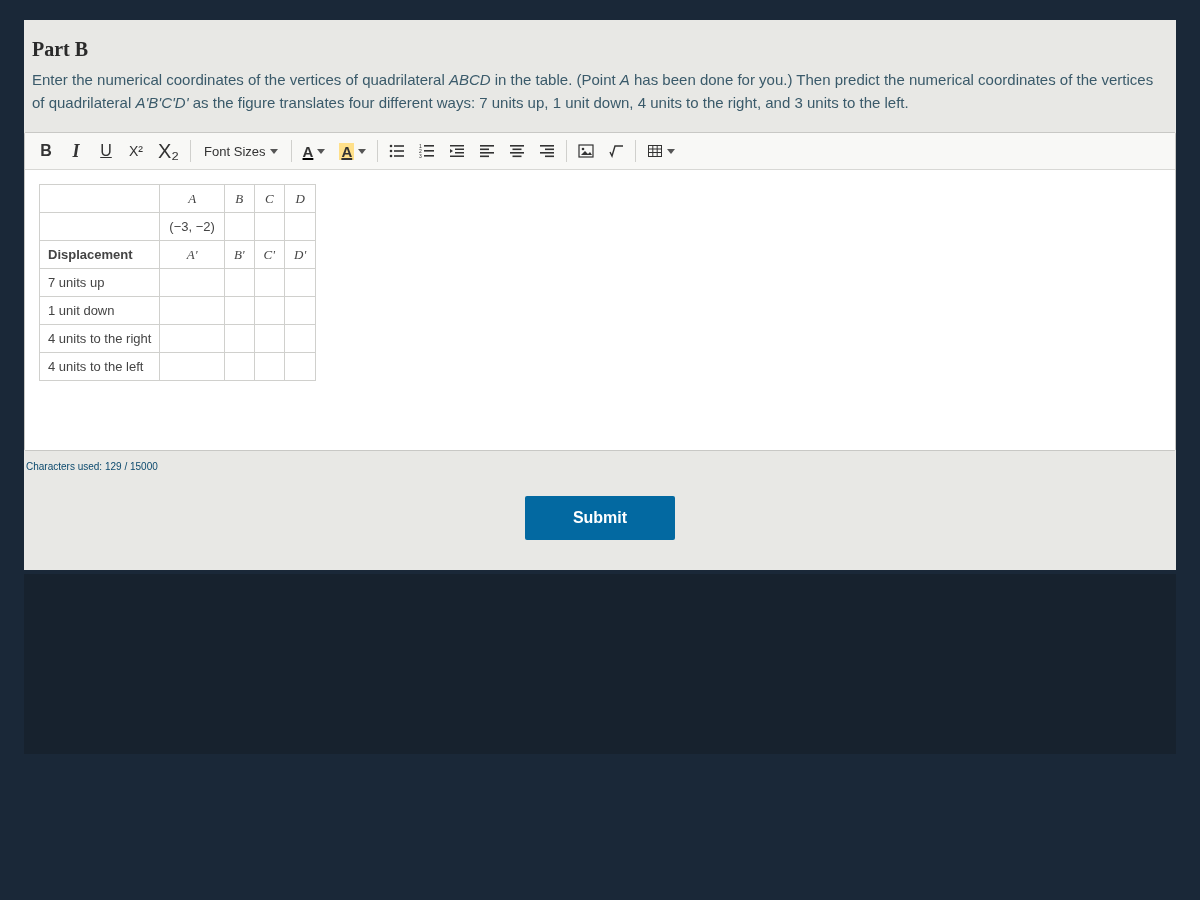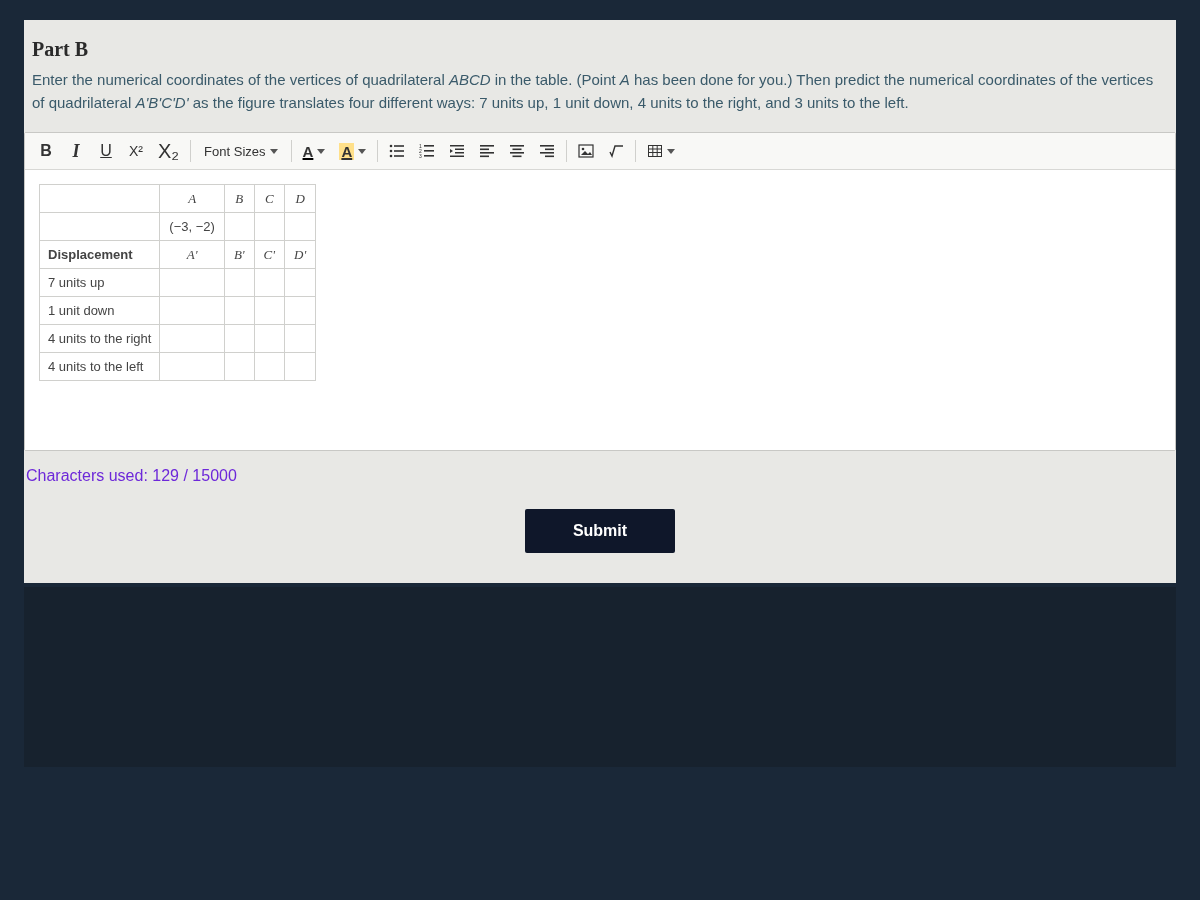--- a/index.html
+++ b/index.html
@@ -113,30 +113,30 @@
     }
     table.inner-table td.label-cell {
       text-align: left;
       padding-left: 8px;
       padding-right: 8px;
     }
     table.inner-table td.header-label {
       font-weight: 600;
     }
     .char-count {
-      font-size: 16px;
-      color: #6d28d9;
-      padding: 16px 2px 18px 2px;
+      font-size: 10px;
+      color: #0c4a6e;
+      padding: 10px 2px 18px 2px;
     }
     .submit-row {
       text-align: center;
       padding: 6px 0 30px 0;
     }
     .submit-btn {
-      background: #0f172a;
+      background: #0369a1;
       color: #fff;
       font-size: 16px;
       font-weight: 600;
       border: none;
       padding: 13px 48px;
       cursor: pointer;
       border-radius: 2px;
     }
     .bottom-dark {
       background: #17222e;

